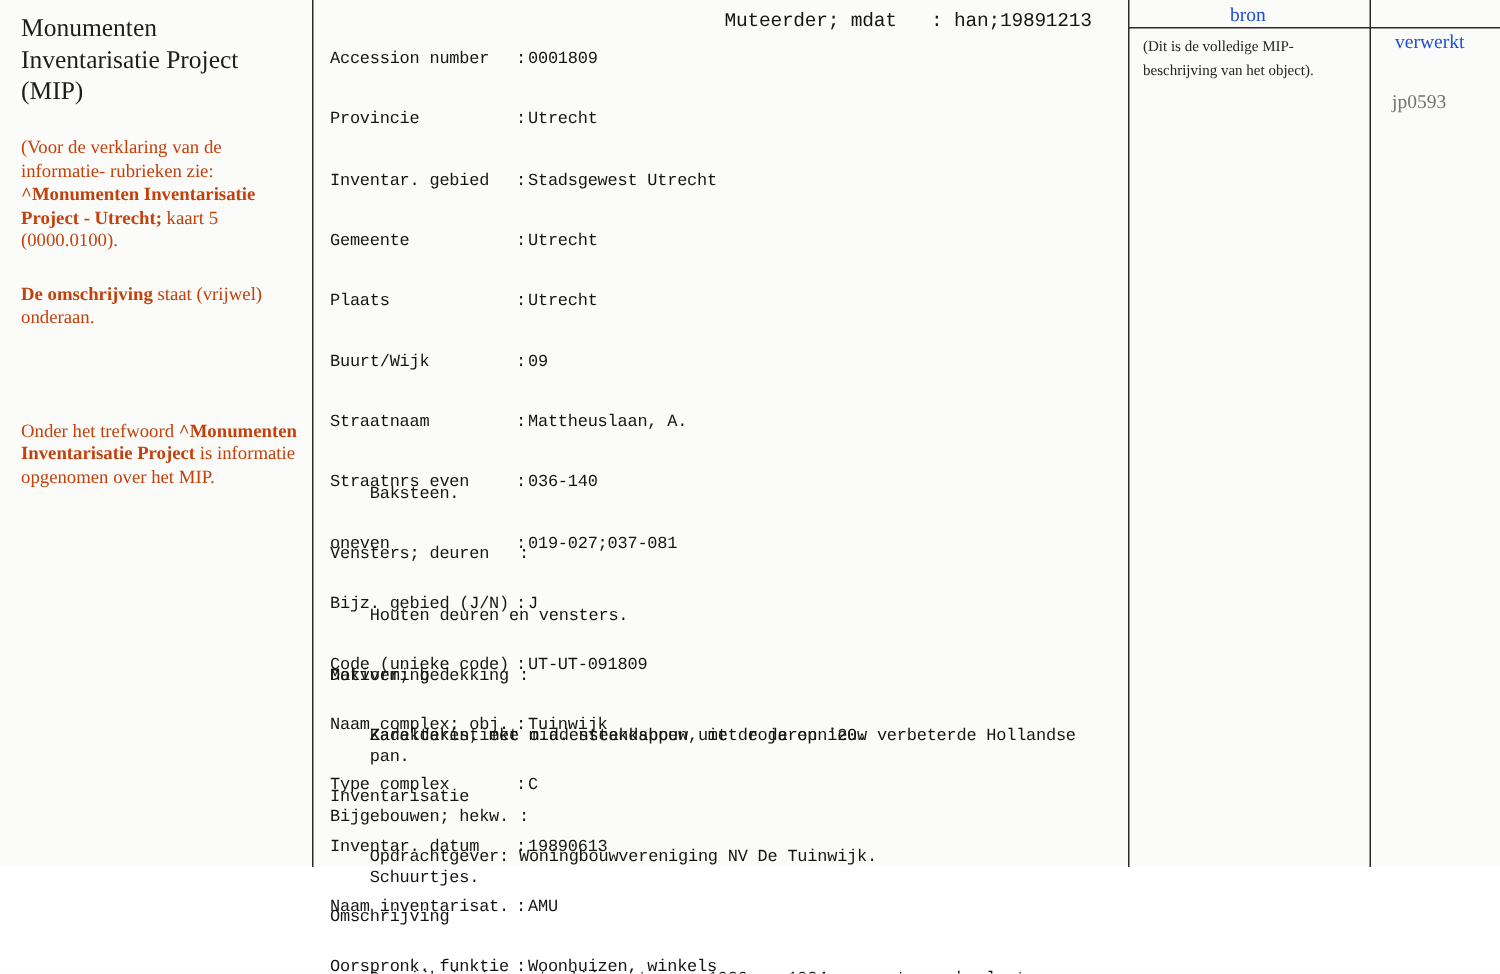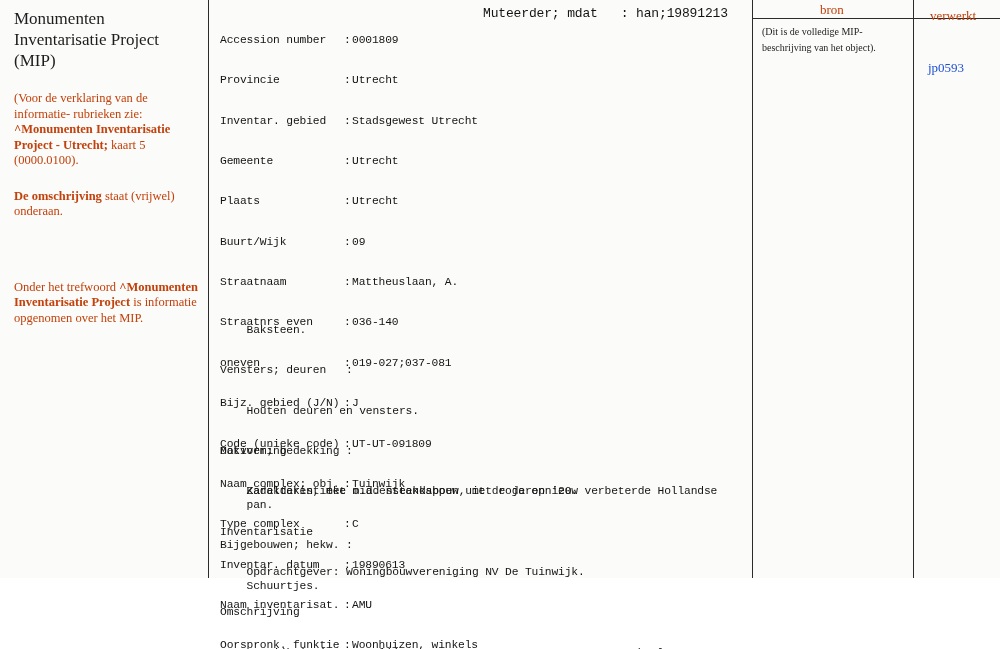--- a/index.html
+++ b/index.html
@@ -107,42 +107,42 @@
     color: #141414;
     white-space: pre;
     width: 520px;
   }
 
   
   .col-head {
     position: absolute;
     font-family: "Liberation Serif", serif;
     font-size: 13px;
-    color: #c2410c;
+    color: #1d4ed8;
   }
   .bron-head { left: 820px; top: 2px; }
-  .verwerkt-head { left: 930px; top: 8px; }
+  .verwerkt-head { left: 930px; top: 20px; }
 
   .note {
     position: absolute;
     left: 762px;
     top: 24px;
     width: 145px;
     font-family: "Liberation Serif", serif;
     font-size: 10px;
     line-height: 16px;
     color: #232323;
   }
   .verwerkt-val {
     position: absolute;
     left: 928px;
     top: 60px;
     font-family: "Liberation Serif", serif;
     font-size: 13px;
-    color: #1d4ed8;
+    color: #737373;
   }
 </style>
 </head>
 <body>
 
 <div class="page">
 
   <div class="vrule left"></div>
   <div class="vrule r1"></div>
   <div class="vrule r2"></div>

